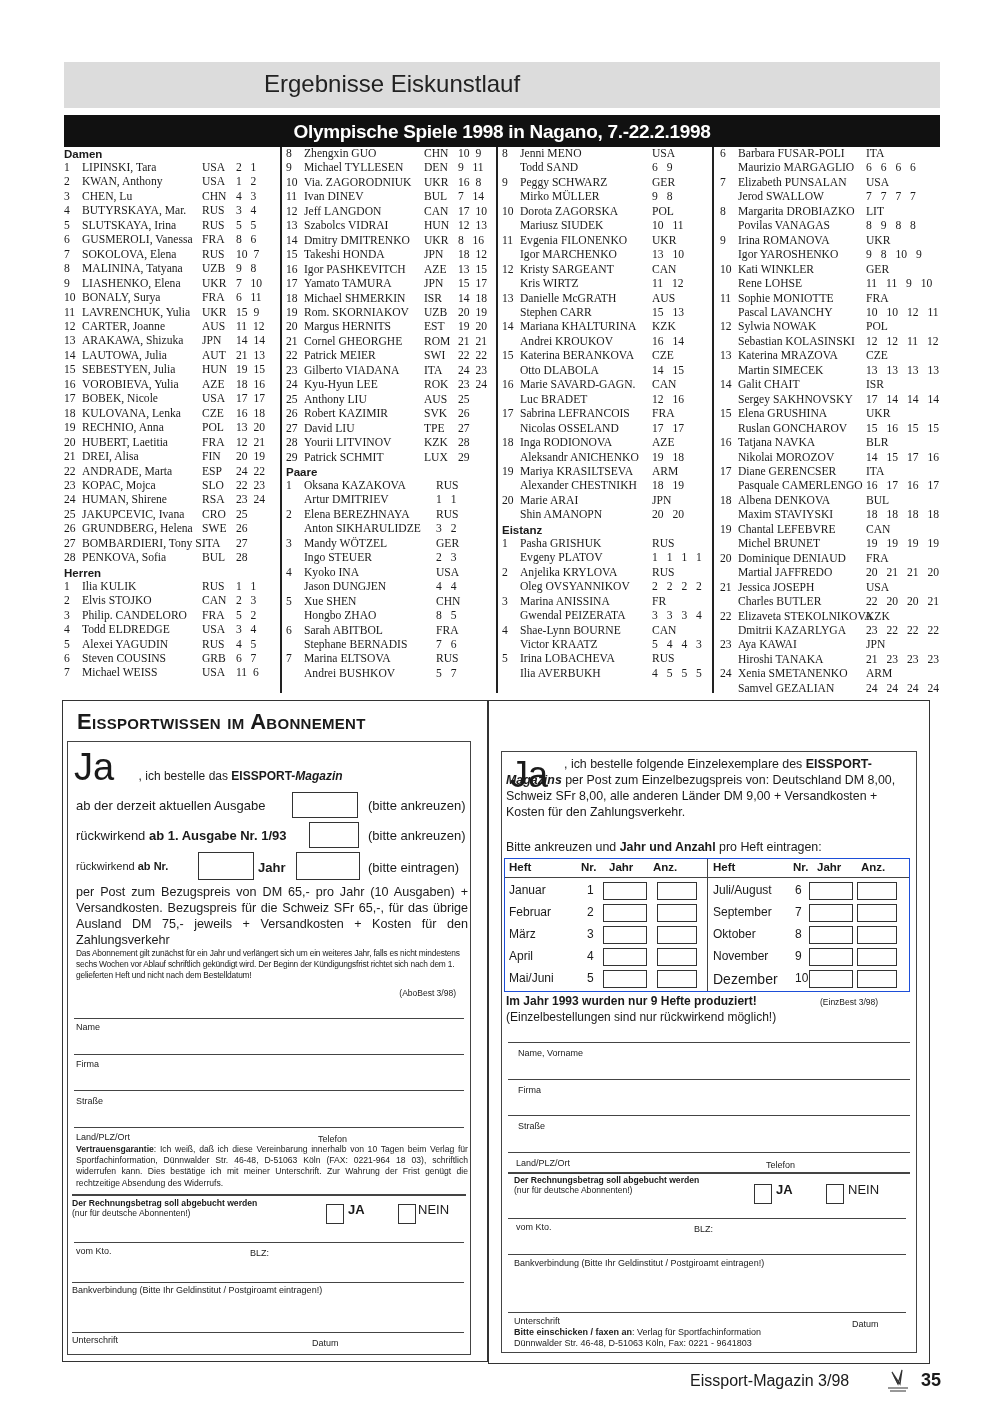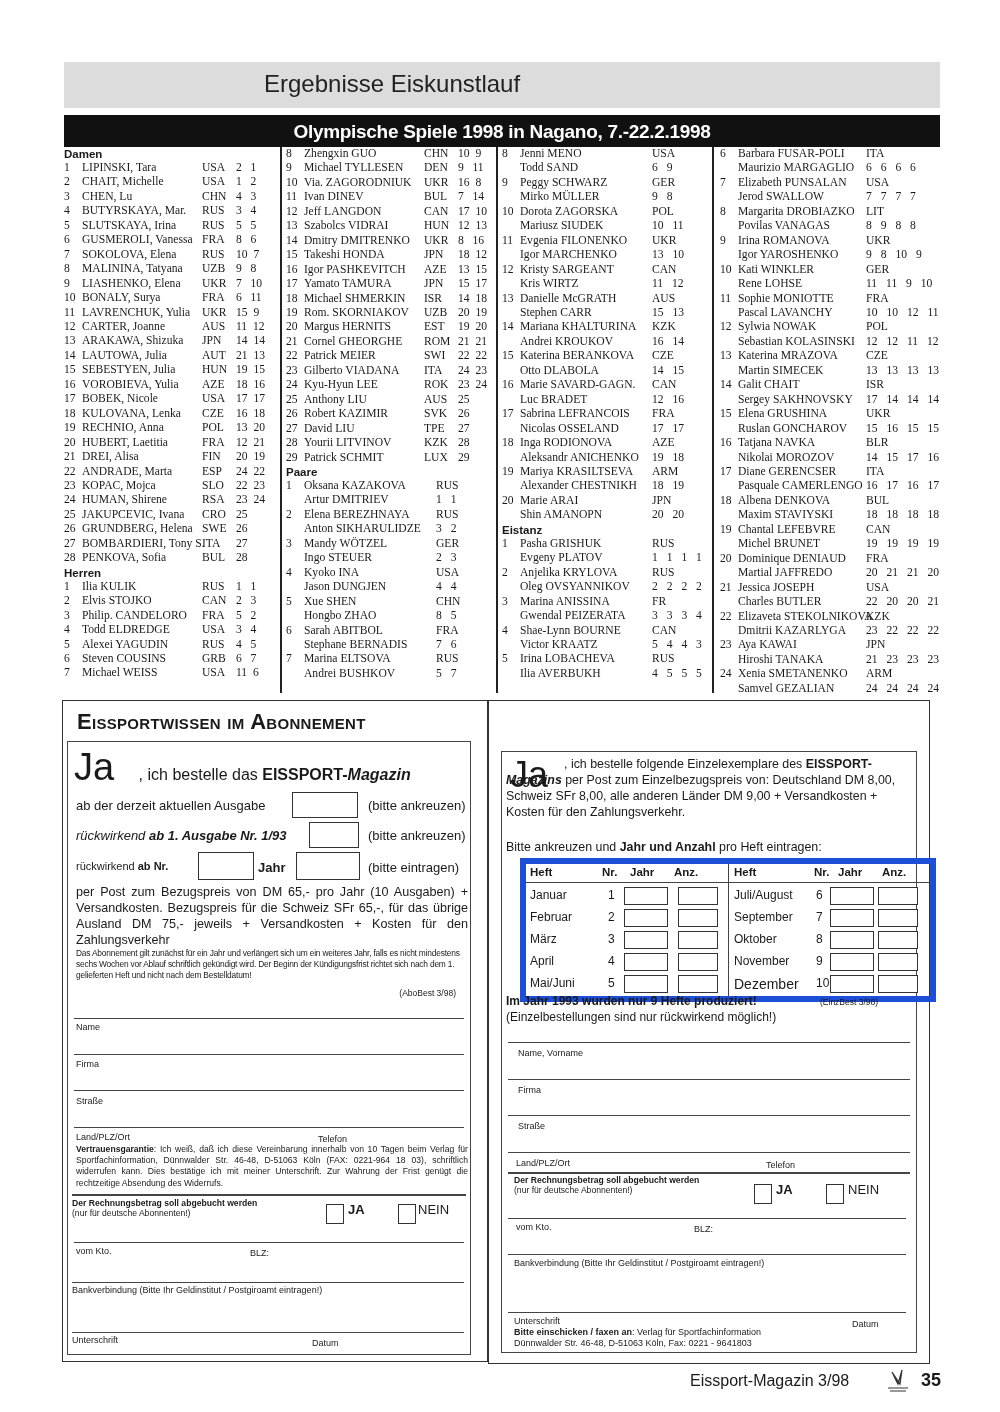--- a/index.html
+++ b/index.html
@@ -50,21 +50,21 @@
     <div class="sec">Damen</div>
     <div id="damen-list">
         <div class="row">
           <span class="rk">1</span>
           <span class="nm">LIPINSKI, Tara</span>
           <span class="ct">USA</span>
           <span class="sc" style="white-space: pre;">2   1</span>
         </div>
         <div class="row">
           <span class="rk">2</span>
-          <span class="nm">CHAIT, Michelle</span>
+          <span class="nm">KWAN, Anthony</span>
           <span class="ct">USA</span>
           <span class="sc" style="white-space: pre;">1   2</span>
         </div>
         <div class="row">
           <span class="rk">3</span>
           <span class="nm">CHEN, Lu</span>
           <span class="ct">CHN</span>
           <span class="sc" style="white-space: pre;">4   3</span>
         </div>
         <div class="row">
@@ -942,27 +942,27 @@
         </div>
       </div>
   </div>
 </div>
 
 <div class="box lbox">
   <div class="big-title sans" style="font-variant:small-caps;font-size:22px;">Eissportwissen im Abonnement</div>
   <div class="inner" style="left:4px;top:40px;width:402px;height:612px;">
     <div class="sans" style="position:absolute;left:6px;top:4px;">
       <span class="ja">Ja</span>
-      <span style="font-size:16px;margin-left:20px;"><span>, ich bestelle das </span><b>EISSPORT-</b><b><i>Magazin</i></b></span>
+      <span style="font-size:12px;margin-left:20px;"><span>, ich bestelle das </span><b>EISSPORT-</b><b><i>Magazin</i></b></span>
     </div>
     <div class="sans" style="position:absolute;left:8px;top:56px;font-size:13px;">ab der derzeit aktuellen Ausgabe</div>
     <div class="cb" style="left:224px;top:50px;width:64px;height:24px;"></div>
     <div class="sans" style="position:absolute;left:300px;top:56px;font-size:13px;">(bitte ankreuzen)</div>
 
-    <div class="sans" style="position:absolute;left:8px;top:86px;font-size:13px;font-style:italic;"><span>rückwirkend </span><b>ab 1. Ausgabe Nr. 1/93</b></div>
+    <div class="sans" style="position:absolute;left:8px;top:86px;font-size:13px;"><span>rückwirkend </span><b>ab 1. Ausgabe Nr. 1/93</b></div>
     <div class="cb" style="left:241px;top:80px;width:48px;height:24px;"></div>
     <div class="sans" style="position:absolute;left:300px;top:86px;font-size:13px;">(bitte ankreuzen)</div>
 
     <div class="sans" style="position:absolute;left:8px;top:118px;font-size:11px;"><span>rückwirkend </span><b>ab Nr.</b></div>
     <div class="cb" style="left:130px;top:110px;width:54px;height:26px;"></div>
     <b class="sans" style="position:absolute;left:190px;top:118px;font-size:13px;">Jahr</b>
     <div class="cb" style="left:228px;top:110px;width:62px;height:26px;"></div>
     <div class="sans" style="position:absolute;left:300px;top:118px;font-size:13px;">(bitte eintragen)</div>
 
     <div class="sans" style="position:absolute;left:8px;top:142px;width:392px;font-size:12.6px;line-height:16px;text-align:justify;">per Post zum Bezugspreis von DM 65,- pro Jahr (10 Ausgaben) + Versandkosten. Bezugspreis für die Schweiz SFr 65,-, für das übrige Ausland DM 75,- jeweils + Versandkosten + Kosten für den Zahlungsverkehr</div>
@@ -994,21 +994,21 @@
     <b class="lbl" style="left:4px;top:593px;">Unterschrift</b>
     <div class="lbl" style="left:244px;top:596px;">Datum</div>
   </div>
 </div>
 
 <div class="box rbox">
   <div class="inner" style="left:12px;top:50px;width:414px;height:600px;">
     <span class="ja sans" style="position:absolute;left:8px;top:2px;font-size:36px;">Ja</span>
     <div class="sans" style="position:absolute;left:4px;top:4px;width:408px;font-size:12.4px;line-height:16px;text-indent:58px;"><span>, ich bestelle folgende Einzelexemplare des </span><b>EISSPORT-</b><b><i>Magazins</i></b><span> per Post zum Einzelbezugspreis von: Deutschland DM 8,00, Schweiz SFr 8,00, alle anderen Länder DM 9,00 + Versandkosten + Kosten für den Zahlungsverkehr.</span></div>
     <div class="sans" style="position:absolute;left:4px;top:88px;font-size:12.4px;"><span>Bitte ankreuzen und </span><b>Jahr und Anzahl</b><span> pro Heft eintragen:</span></div>
-    <div style="position:absolute;left:18px;top:106px;width:404px;height:132px;border:6px solid #1d4ed8;">
+    <div style="position:absolute;left:2px;top:106px;width:404px;height:132px;border:1px solid #1d4ed8;">
       <div style="position:absolute;left:202px;top:0;bottom:0;border-left:1px solid #444;"></div>
       <div style="position:absolute;left:0;right:0;top:18px;border-top:1px solid #444;"></div>
       <div id="issue-grid">
           <b class="sans" style="position: absolute; top: 2px; font-size: 11.5px; left: 4px;">Heft</b>
           <b class="sans" style="position: absolute; top: 2px; font-size: 11.5px; left: 76px;">Nr.</b>
           <b class="sans" style="position: absolute; top: 2px; font-size: 11.5px; left: 104px;">Jahr</b>
           <b class="sans" style="position: absolute; top: 2px; font-size: 11.5px; left: 148px;">Anz.</b>
           <span class="sans" style="position: absolute; font-size: 12px; top: 24px; left: 4px;">Januar</span>
           <span class="sans" style="position: absolute; font-size: 12px; top: 24px; left: 82px;">1</span>
           <div class="cb" style="top: 23px; left: 98px; width: 42px; height: 16px;"></div>

